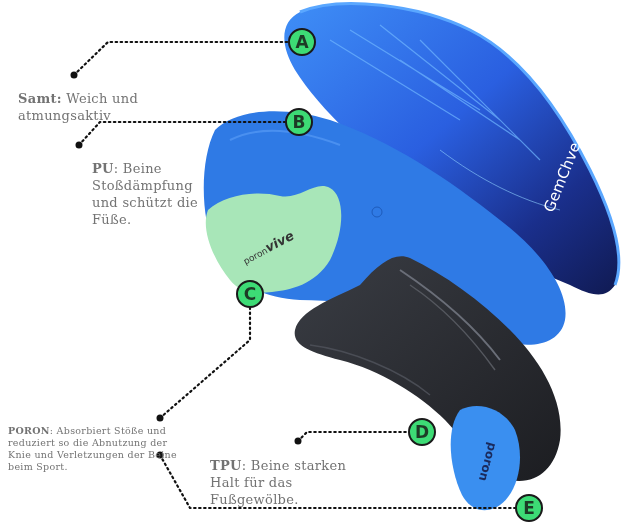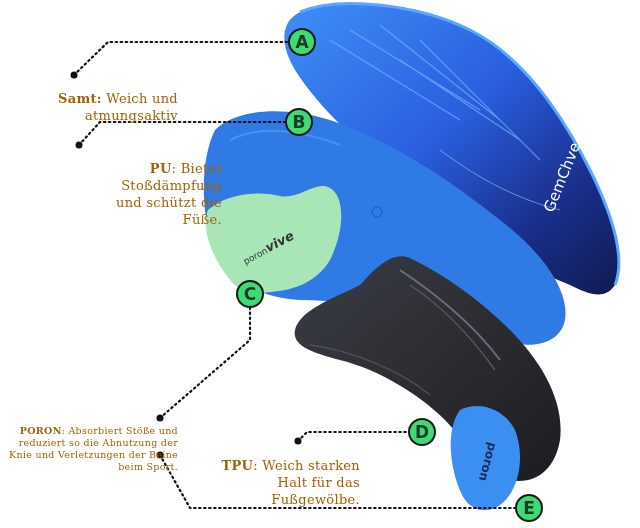--- a/index.html
+++ b/index.html
@@ -1,18 +1,18 @@
 <!DOCTYPE html>
 <html><head>
 <meta charset="utf-8">
 <style>
   html, body { margin:0; padding:0; background:#ffffff; }
   #stage { position:relative; width:640px; height:528px; overflow:hidden; background:#ffffff; font-family:"DejaVu Serif","Liberation Serif",serif; color:#222; }
   svg.art { position:absolute; left:0; top:0; }
-  .label { position:absolute; text-align:right; color:#a16207; letter-spacing:0.3px; }
+  .label { position:absolute; text-align:left; color:#737373; letter-spacing:0.3px; }
   .label b { font-weight:bold; }
   .lbl-samt { left:18px; top:90px; width:160px; font-size:13px; line-height:17px; }
   .lbl-pu { left:92px; top:160px; width:130px; font-size:13px; line-height:17px; }
   .lbl-poron { left:8px; top:425px; width:170px; font-size:9.5px; line-height:12px; }
   .lbl-tpu { left:210px; top:457px; width:150px; font-size:13px; line-height:17px; }
   .badge { position:absolute; width:28px; height:28px; border-radius:50%; background:#3ddb75; border:2px solid #1a1a1a; box-sizing:border-box; display:flex; align-items:center; justify-content:center; font-family:"DejaVu Sans","Liberation Sans",sans-serif; font-size:17px; font-weight:bold; color:#1d3b26; }
   .brand { position:absolute; font-family:"DejaVu Sans","Liberation Sans",sans-serif; }
 </style>
 </head>
 <body>
@@ -84,24 +84,24 @@
   <div class="badge" style="left:236px; top:280px;">C</div>
   <div class="badge" style="left:408px; top:418px;">D</div>
   <div class="badge" style="left:515px; top:494px;">E</div>
 
   <div class="label lbl-samt">
     <b>Samt:</b>
     <span>Weich und atmungsaktiv</span>
   </div>
 
   <div class="label lbl-pu">
-    <b>PU</b><span>: Bietet Stoßdämpfung und schützt die Füße.</span>
+    <b>PU</b><span>: Beine Stoßdämpfung und schützt die Füße.</span>
   </div>
 
   <div class="label lbl-poron">
     <b>PORON</b><span>: Absorbiert Stöße und reduziert so die Abnutzung der Knie und Verletzungen der Beine beim Sport.</span>
   </div>
 
   <div class="label lbl-tpu">
-    <b>TPU</b><span>: Weich starken Halt für das Fußgewölbe.</span>
+    <b>TPU</b><span>: Beine starken Halt für das Fußgewölbe.</span>
   </div>
 
 </div>
 
 </body></html>

